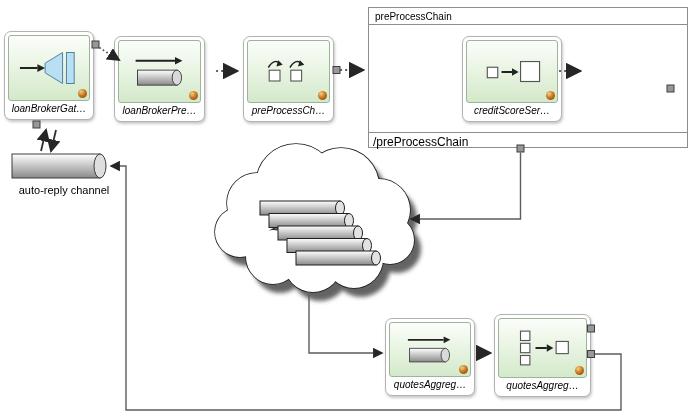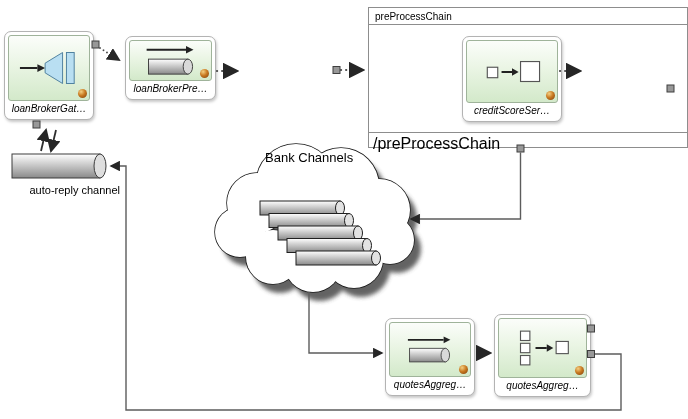--- a/index.html
+++ b/index.html
@@ -4,37 +4,37 @@
 <style>
   * { margin:0; padding:0; box-sizing:border-box; }
   html,body { background:#ffffff; font-family:"Liberation Sans", sans-serif; }
   .canvas { position:relative; width:688px; height:419px; background:#fff; overflow:hidden; }
 
   .chain-container { position:absolute; left:368px; top:7px; width:320px; height:141px;
                      border:1px solid #8d8d8d; background:#fff; z-index:1; }
   .chain-header { position:absolute; top:0; left:0; right:0; height:17px;
                   border-bottom:1px solid #8d8d8d; font-size:10px; color:#000; padding:3px 8px 0 6px; }
   .chain-footer { position:absolute; bottom:0; left:0; right:0; height:15px;
-                  border-top:1px solid #8d8d8d; font-size:16px; color:#000; padding:2px 0 0 4px; }
+                  border-top:1px solid #8d8d8d; font-size:12px; color:#000; padding:2px 0 0 4px; }
 
   .node { position:absolute; z-index:3; background:#fff; border:1px solid #b3b3b3;
           border-radius:7px; box-shadow:1px 2px 3px rgba(0,0,0,0.22);
           display:flex; flex-direction:column; padding:3px;font-style:italic; }
   .node-inner { flex:1; position:relative; border:1px solid #9fb39a; border-radius:3px;
                 background:linear-gradient(180deg,#fbfdfa 0%, #eaf5e4 45%, #d3e9ca 100%);
                 display:flex; align-items:center; justify-content:center; overflow:hidden; }
   .node-icon { display:block; }
   .badge { position:absolute; right:2px; bottom:2px; width:9px; height:9px; border-radius:50%;
            background:radial-gradient(circle at 35% 30%, #f4cf82 0%, #c97a22 45%, #7d3c0a 100%); }
   .node-label { height:15px; font-size:10px; line-height:15px; text-align:center; color:#000;
                 white-space:nowrap; overflow:hidden; }
 
   .layer { position:absolute; left:0; top:0; width:688px; height:419px; z-index:5; pointer-events:none; }
   .cloud-label { position:absolute; left:265px; top:150px; z-index:6; font-size:13px; color:#000; }
-  .channel-label { position:absolute; left:8px; top:184px; width:112px; text-align:right;
+  .channel-label { position:absolute; left:8px; top:184px; width:112px; text-align:center;
                    z-index:6; font-size:11px; color:#000; }
 </style>
 </head>
 <body>
 
 <div class="canvas">
 
   <div class="chain-container">
     <div class="chain-header">preProcessChain</div>
     <div class="chain-footer">/preProcessChain</div>
@@ -46,40 +46,54 @@
         <line x1="2" y1="22" x2="20" y2="22" stroke="#222" stroke-width="2"></line>
         <polygon points="20,18 28,22 20,26" fill="#222"></polygon>
         <polygon points="28,17 46,6 46,38 28,27" fill="#b9dff2" stroke="#4d7f9e" stroke-width="1"></polygon>
         <rect x="50" y="6" width="8" height="32" fill="#b9dff2" stroke="#4d7f9e" stroke-width="1"></rect>
       </svg>
       <span class="badge"></span>
     </div>
     <div class="node-label">loanBrokerGat…</div>
   </div>
 
-  <div class="node" style="left:125px;top:36px;width:91px;height:64px">
+  <div class="node" style="left:114px;top:36px;width:91px;height:86px">
     <div class="node-inner">
       <svg class="node-icon" width="60" height="38" viewBox="0 0 64 40">
         <defs>
             <linearGradient id="cg1" x1="0" y1="0" x2="0" y2="1">
           <stop offset="0" stop-color="#ffffff"></stop>
               <stop offset="0.3" stop-color="#dcdcdc"></stop>
               <stop offset="1" stop-color="#8a8a8a"></stop>
         </linearGradient>
           </defs>
         <line x1="6" y1="8" x2="48" y2="8" stroke="#222" stroke-width="2"></line>
         <polygon points="48,4 56,8 48,12" fill="#222"></polygon>
         <rect x="8" y="18" width="42" height="16" fill="url(#cg1)" stroke="#3a3a3a" stroke-width="1"></rect>
         <ellipse cx="50" cy="26" rx="5" ry="8" fill="#d9d9d9" stroke="#3a3a3a" stroke-width="1"></ellipse>
       </svg>
       <span class="badge"></span>
     </div>
     <div class="node-label">loanBrokerPre…</div>
   </div>
 
+  <div class="node" style="left:243px;top:36px;width:91px;height:86px">
+    <div class="node-inner">
+      <svg class="node-icon" width="60" height="36" viewBox="0 0 64 40">
+        <path d="M9,15 Q16,4 23,11" fill="none" stroke="#222" stroke-width="1.6"></path>
+        <polygon points="20,7 25,12 18,14" fill="#222"></polygon>
+        <path d="M33,15 Q40,4 47,11" fill="none" stroke="#222" stroke-width="1.6"></path>
+        <polygon points="44,7 49,12 42,14" fill="#222"></polygon>
+        <rect x="10" y="18" width="12" height="12" fill="#fff" stroke="#555" stroke-width="1.2"></rect>
+        <rect x="34" y="18" width="12" height="12" fill="#fff" stroke="#555" stroke-width="1.2"></rect>
+      </svg>
+      <span class="badge"></span>
+    </div>
+    <div class="node-label">preProcessCh…</div>
+  </div>
 
   <div class="node" style="left:462px;top:36px;width:100px;height:86px">
     <div class="node-inner">
       <svg class="node-icon" width="62" height="38" viewBox="0 0 64 40">
         <rect x="6" y="15" width="11" height="11" fill="#fff" stroke="#555" stroke-width="1.2"></rect>
         <line x1="21" y1="20" x2="32" y2="20" stroke="#222" stroke-width="2"></line>
         <polygon points="32,16 39,20 32,24" fill="#222"></polygon>
         <rect x="41" y="9" width="20" height="21" fill="#fff" stroke="#555" stroke-width="1.2"></rect>
       </svg>
       <span class="badge"></span>
@@ -210,16 +224,15 @@
       <rect x="92" y="41" width="7" height="7"></rect>
       <rect x="33" y="121" width="7" height="7"></rect>
       <rect x="333" y="66.5" width="7" height="7"></rect>
       <rect x="517" y="145" width="7" height="7"></rect>
       <rect x="667" y="85" width="7" height="7"></rect>
       <rect x="587.5" y="325" width="7" height="7"></rect>
       <rect x="587.5" y="350.5" width="7" height="7"></rect>
     </g>
   </svg>
 
-  <div class="cloud-label">Bank Channels</div>
   <div class="channel-label">auto-reply channel</div>
 
 </div>
 
 </body></html>

